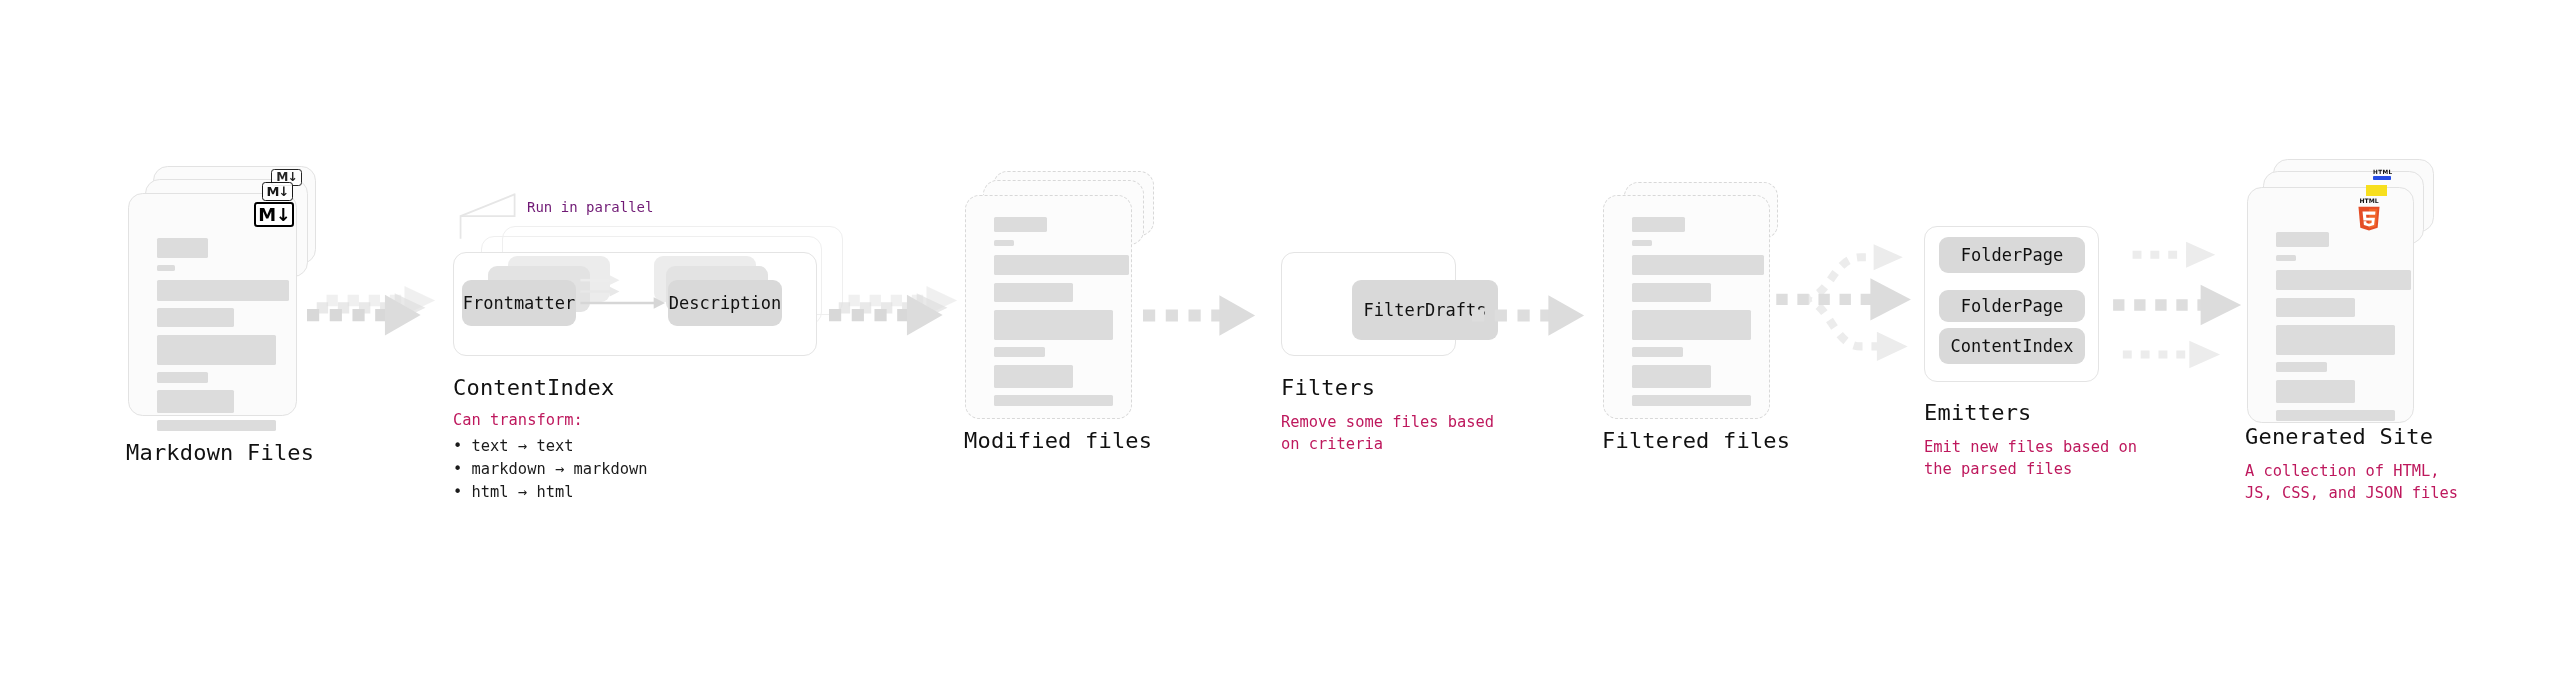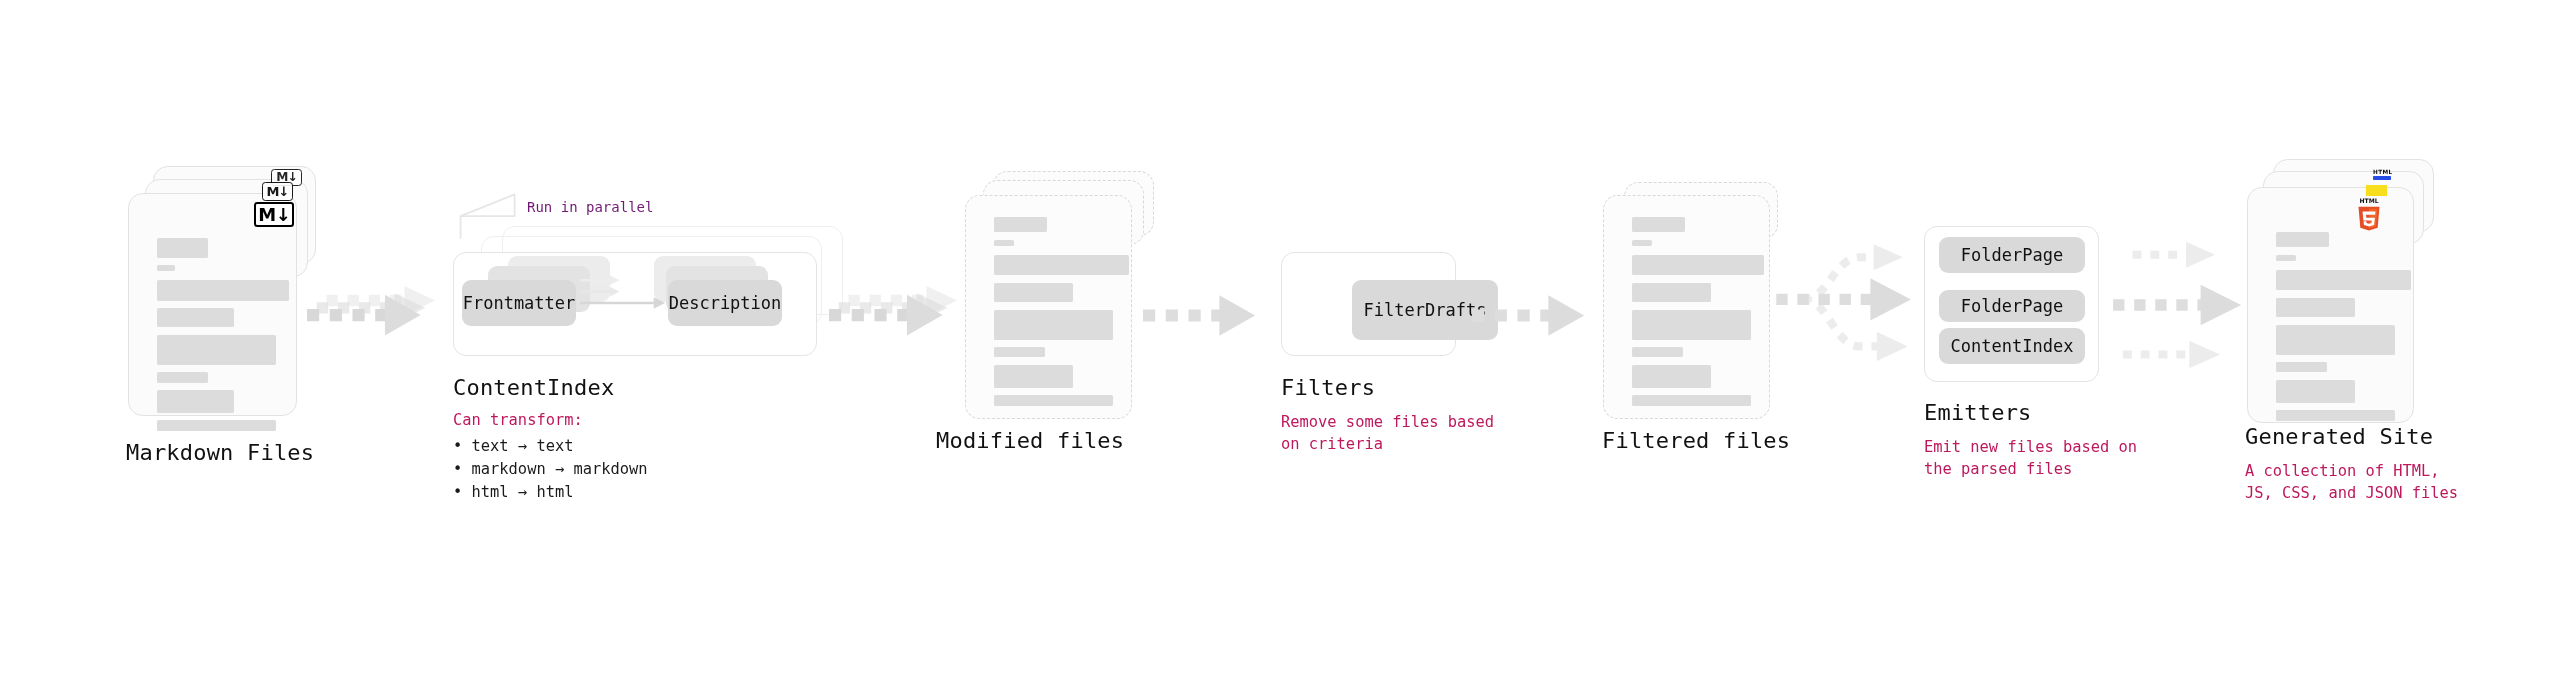--- a/index.html
+++ b/index.html
@@ -211,21 +211,21 @@
         <div class="line" style="width:135px;height:20.3px;"></div>
         <div class="line" style="width:79px;height:19.5px;"></div>
         <div class="line" style="width:119px;height:30px;"></div>
         <div class="line" style="width:51px;height:10.6px;"></div>
         <div class="line" style="width:79px;height:23px;"></div>
         <div class="line" style="width:119px;height:10.6px;"></div>
       </div>
     </div>
   </div>
 
-  <div class="caption" style="left:936px;top:428px;">
+  <div class="caption" style="left:964px;top:428px;">
     <div class="cap-title">Modified files</div>
   </div>
 
   <svg class="arrowsvg" style="left:1143px;top:291px;" width="130" height="49" viewBox="0 0 160 60">
     <line x1="0" y1="30" x2="98" y2="30" stroke="#dddddd" stroke-width="15" stroke-dasharray="15 13"></line>
     <polygon points="94,5 138,30 94,55" fill="#dcdcdc"></polygon>
   </svg>
 
   <div class="groupbox" style="left:1281px;top:252px;width:175px;height:104px;"></div>
   <div class="pill" style="left:1352px;top:280px;width:146px;height:60px;">FilterDrafts</div>

